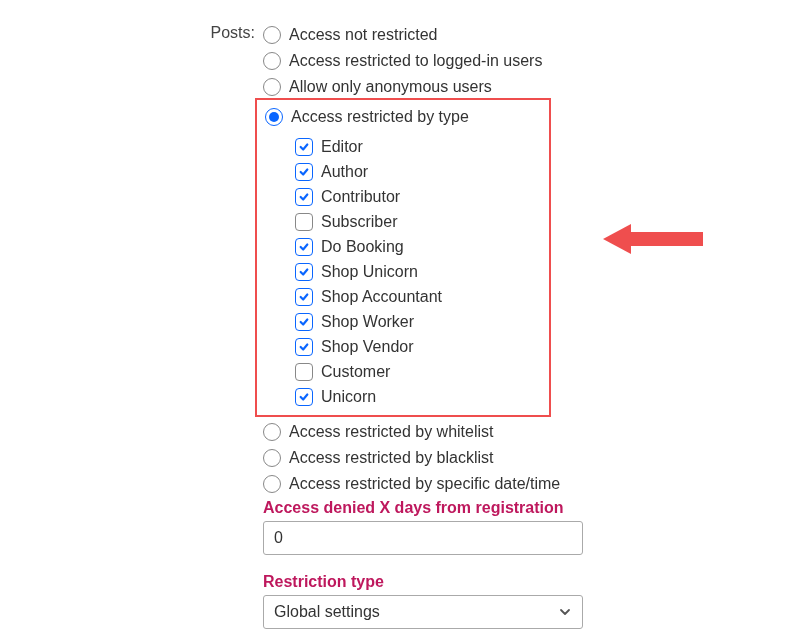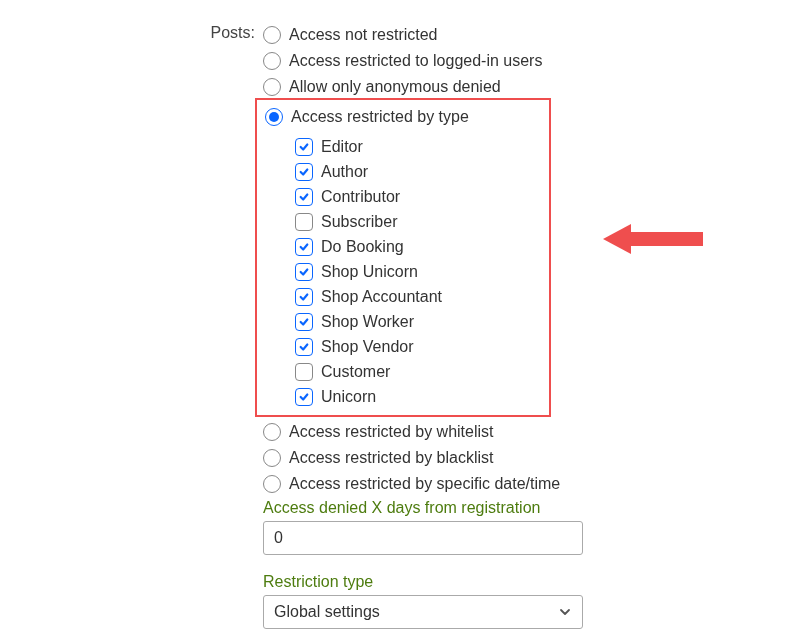--- a/index.html
+++ b/index.html
@@ -96,21 +96,22 @@
   .checkmark path {
     stroke: #0a66ff;
     stroke-width: 2.6;
     fill: none;
     stroke-linecap: round;
     stroke-linejoin: round;
   }
   .field-label {
     display: block;
     margin-top: 2px;
-    color: #4d7c0f;
+    color: #be185d;
+    font-weight: bold;
   }
   .text-input {
     width: 320px;
     height: 34px;
     border: 1px solid #aaa;
     border-radius: 3px;
     margin-top: 4px;
     padding: 0 10px;
     font-size: 16px;
     box-sizing: border-box;
@@ -177,21 +178,21 @@
     <div class="radio-line">
       <span class="radio-outer"></span>
       <span>Access not restricted</span>
     </div>
     <div class="radio-line">
       <span class="radio-outer"></span>
       <span>Access restricted to logged-in users</span>
     </div>
     <div class="radio-line">
       <span class="radio-outer"></span>
-      <span>Allow only anonymous denied</span>
+      <span>Allow only anonymous users</span>
     </div>
 
     
     <div class="roles-box">
       <div class="radio-line">
         <span class="radio-outer selected">
           <span class="radio-inner"></span>
         </span>
         <span>Access restricted by type</span>
       </div>

